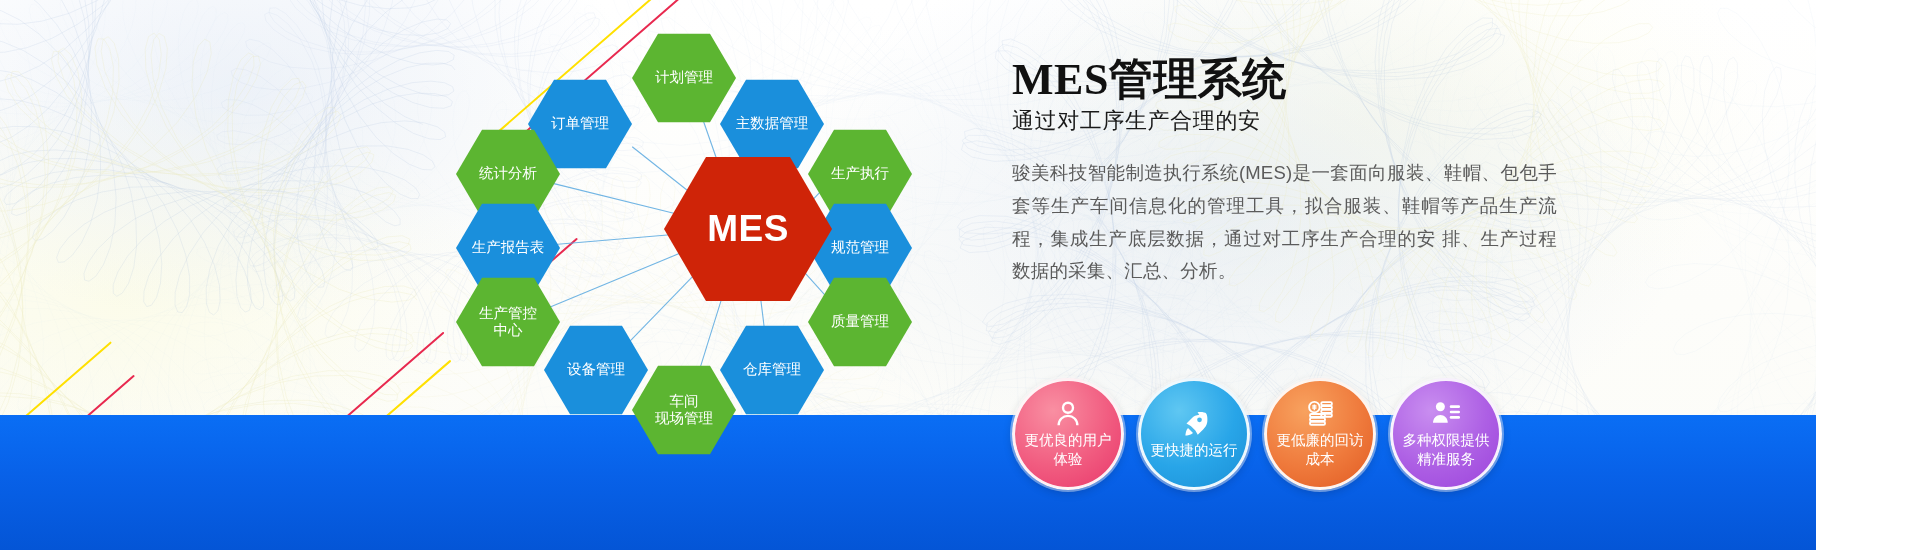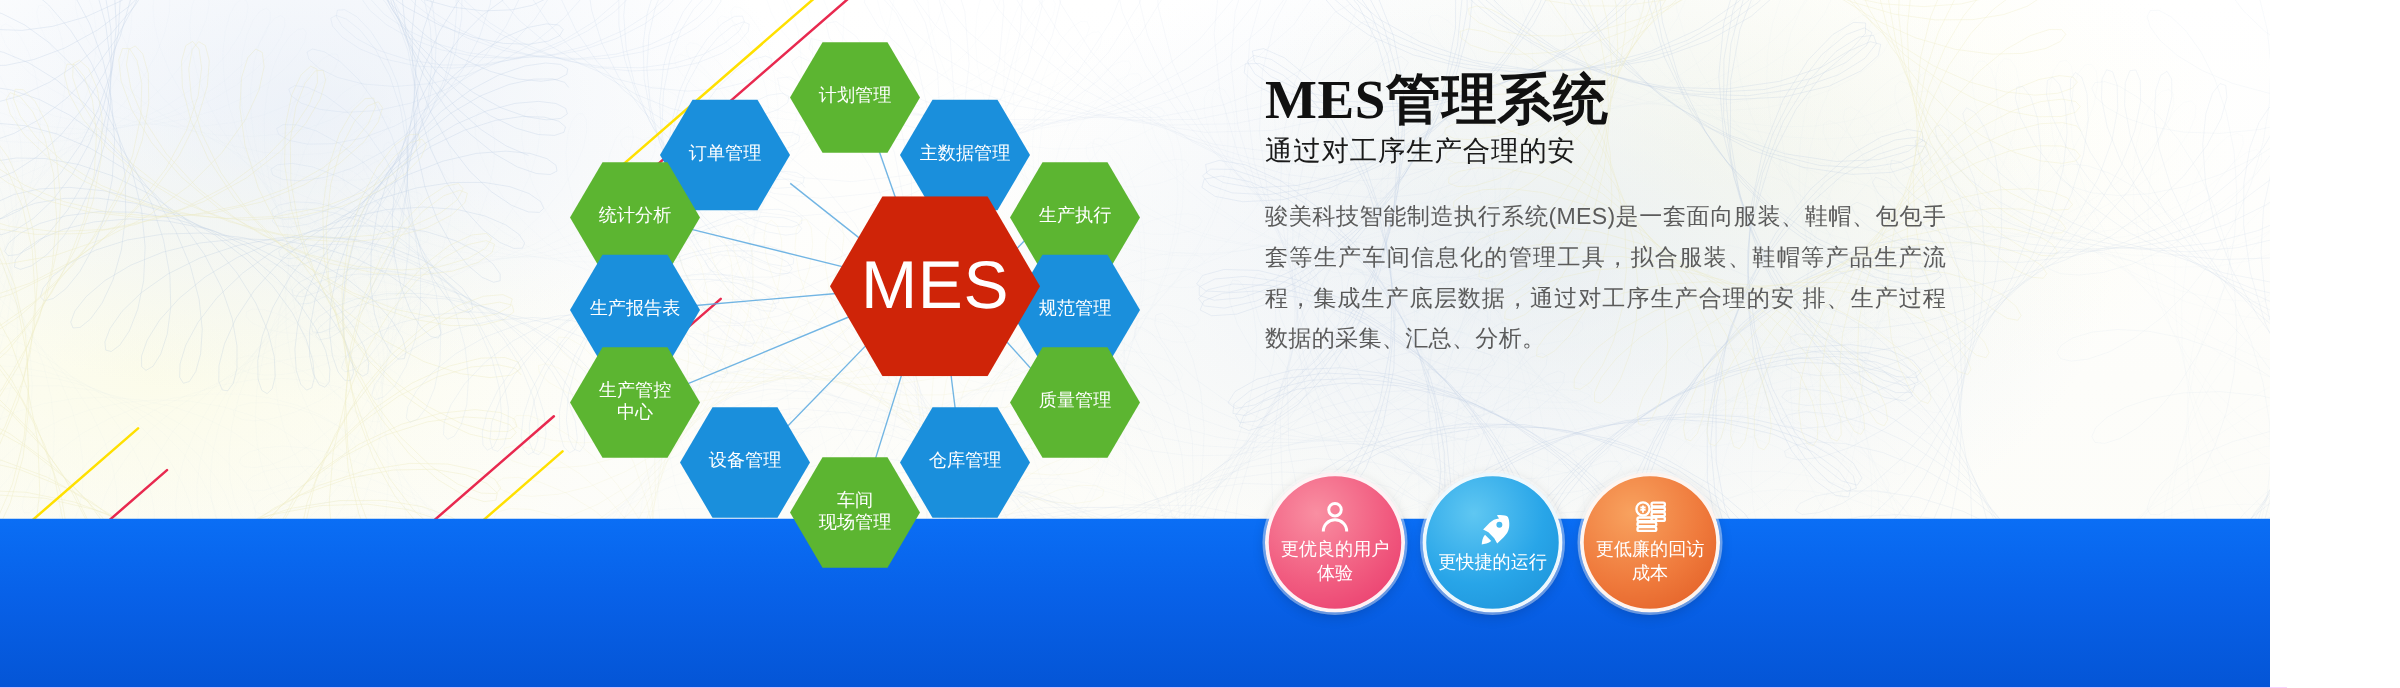--- a/index.html
+++ b/index.html
@@ -3,21 +3,21 @@
 <meta charset="utf-8">
 <style>
   html,body{margin:0;padding:0;}
   body{
     width:1920px;height:550px;overflow:hidden;
     font-family:"Liberation Sans","DejaVu Sans",sans-serif;
     background:#ffffff;
   }
   #banner{
     position:relative;width:1816px;height:550px;overflow:hidden;
-    background:#f0abfc;
+    background:#eab308;
   }
   
   .bg-layer{position:absolute;inset:0;pointer-events:none;}
   #guilloche{position:absolute;left:0;top:0;width:1920px;height:550px;opacity:.55;}
   .tint{
     position:absolute;inset:0;
     background:
       radial-gradient(560px 330px at 240px 90px, rgba(210,222,240,.40), rgba(255,255,255,0) 70%),
       radial-gradient(520px 300px at 120px 300px, rgba(250,250,215,.45), rgba(255,255,255,0) 72%),
       radial-gradient(640px 380px at 1230px 210px, rgba(205,218,238,.38), rgba(255,255,255,0) 72%),
@@ -38,21 +38,21 @@
     position:absolute;display:flex;align-items:center;justify-content:center;
     text-align:center;color:#ffffff;line-height:1.18;
     clip-path:polygon(25% 2%,75% 2%,100% 50%,75% 98%,25% 98%,0% 50%);
     box-sizing:border-box;
   }
   .hex.small{width:104px;height:92px;font-size:14.5px;}
   .hex.green{background:#5cb531;}
   .hex.blue{background:#1a8fdc;}
   .hex.center{
     width:168px;height:150px;background:#cf2408;
-    font-size:54px;font-weight:normal;letter-spacing:.5px;
+    font-size:37px;font-weight:bold;letter-spacing:.5px;
   }
   .hex span{padding:0 6px;display:block;}
   
   #right-col{position:absolute;left:1012px;top:55px;width:600px;}
   #main-title{
     font-family:"Liberation Serif","DejaVu Serif",serif;
     font-size:44px;font-weight:bold;color:#111111;
     letter-spacing:.5px;margin:0 0 4px 0;line-height:1.12;
   }
   #sub-title{
@@ -212,15 +212,27 @@
             <rect x="13" y="5.6" width="8.5" height="2.4" rx="1"></rect>
             <rect x="13" y="8.7" width="8.5" height="2.4" rx="1"></rect>
             <rect x="13" y="11.8" width="8.5" height="2.4" rx="1"></rect>
             <rect x="4" y="12" width="12" height="2.4" rx="1"></rect>
             <rect x="4" y="15.1" width="12" height="2.4" rx="1"></rect>
             <rect x="4" y="18.2" width="12" height="2.4" rx="1"></rect>
           </svg>
         </div>
         <div class="blabel">更低廉的回访<br>成本</div>
       </div>
+      <div class="badge b4">
+        <div class="bicon">
+          <svg width="30" height="30" viewBox="0 0 24 24" fill="#fff">
+            <circle cx="7.5" cy="6.2" r="3.6"></circle>
+            <path d="M1.6 19c0-3.6 2.7-6.2 5.9-6.2s5.9 2.6 5.9 6.2z"></path>
+            <rect x="15" y="5" width="8.2" height="2.1" rx="1"></rect>
+            <rect x="15" y="9.3" width="8.2" height="2.1" rx="1"></rect>
+            <rect x="15" y="13.6" width="8.2" height="2.1" rx="1"></rect>
+          </svg>
+        </div>
+        <div class="blabel">多种权限提供<br>精准服务</div>
+      </div>
     </div>
 
 </div>
 
 </body></html>

